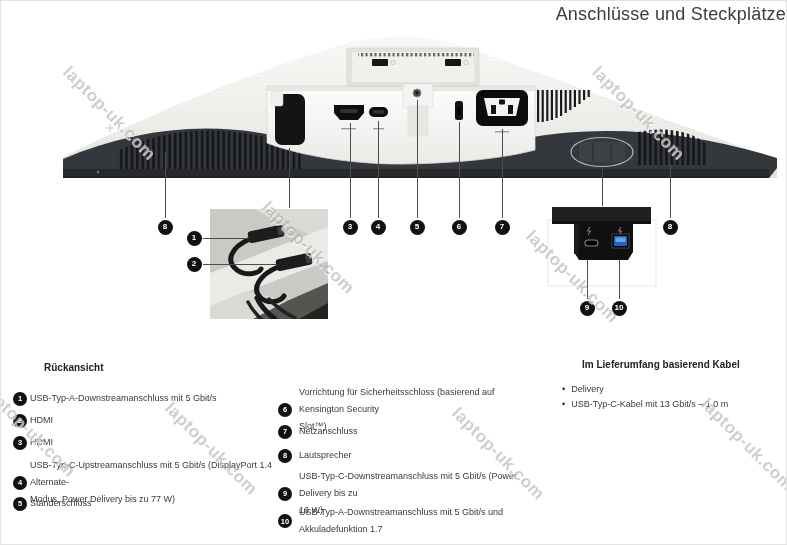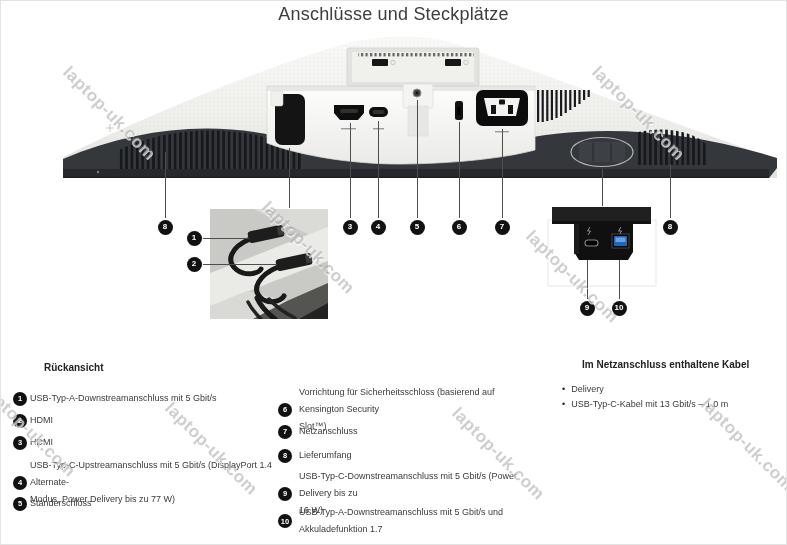--- a/index.html
+++ b/index.html
@@ -1,19 +1,19 @@
 <!DOCTYPE html>
 <html><head>
 <meta charset="utf-8">
 <style>
   html,body{margin:0;padding:0;background:#fff;}
   .page{position:relative;width:787px;height:545px;background:#ffffff;overflow:hidden;
         font-family:"Liberation Sans","DejaVu Sans",sans-serif;border:1px solid #e3e3e3;box-sizing:border-box;}
   .abs{position:absolute;}
-  .title{position:absolute;left:0;right:0;top:3px;text-align:center;font-size:18px;
+  .title{position:absolute;left:0;right:0;top:3px;text-align:right;font-size:18px;
          color:#3d3d3d;font-weight:400;letter-spacing:.2px;}
   
   .co{position:absolute;width:15px;height:15px;border-radius:50%;background:#111;
       display:flex;align-items:center;justify-content:center;z-index:6;}
   .cot{color:#fff;font-size:8px;font-weight:bold;line-height:1;}
   .vln{position:absolute;width:1px;background:#4d4d4d;z-index:5;}
   .hln{position:absolute;height:1px;background:#4d4d4d;z-index:5;}
   
   .wm{position:absolute;transform:translate(-50%,-50%) rotate(45deg);
       font-size:17px;font-weight:700;letter-spacing:.5px;white-space:nowrap;
@@ -268,34 +268,34 @@
     <span class="lc">6</span>
     <span class="ltxt" style="width:240px">Vorrichtung für Sicherheitsschloss (basierend auf Kensington Security
 Slot™)</span>
   </div>
   <div class="lrow mid" style="left:277px;top:422px;width:260px">
     <span class="lc">7</span>
     <span class="ltxt" style="width:240px">Netzanschluss</span>
   </div>
   <div class="lrow mid" style="left:277px;top:446px;width:260px">
     <span class="lc">8</span>
-    <span class="ltxt" style="width:240px">Lieferumfang</span>
+    <span class="ltxt" style="width:240px">Lautsprecher</span>
   </div>
   <div class="lrow mid" style="left:277px;top:467px;width:260px">
     <span class="lc">9</span>
     <span class="ltxt" style="width:240px">USB-Typ-C-Downstreamanschluss mit 5 Gbit/s (Power Delivery bis zu
 16 W)</span>
   </div>
   <div class="lrow mid" style="left:277px;top:503px;width:260px">
     <span class="lc">10</span>
     <span class="ltxt" style="width:240px">USB-Typ-A-Downstreamanschluss mit 5 Gbit/s und
 Akkuladefunktion 1.7</span>
   </div>
 
-  <div class="lhead" style="left:557px;top:358px">Im Netzanschluss enthaltene Kabel</div>
+  <div class="lhead" style="left:557px;top:358px">Im Lieferumfang basierend Kabel</div>
   <div class="brow" style="left:561px;top:381px">
     <span class="bdot">•</span>
     <span class="btxt">Delivery</span>
   </div>
   <div class="brow" style="left:561px;top:396px">
     <span class="bdot">•</span>
     <span class="btxt">USB-Typ-C-Kabel mit 13 Gbit/s – 1,0 m</span>
   </div>
 
 </div>

